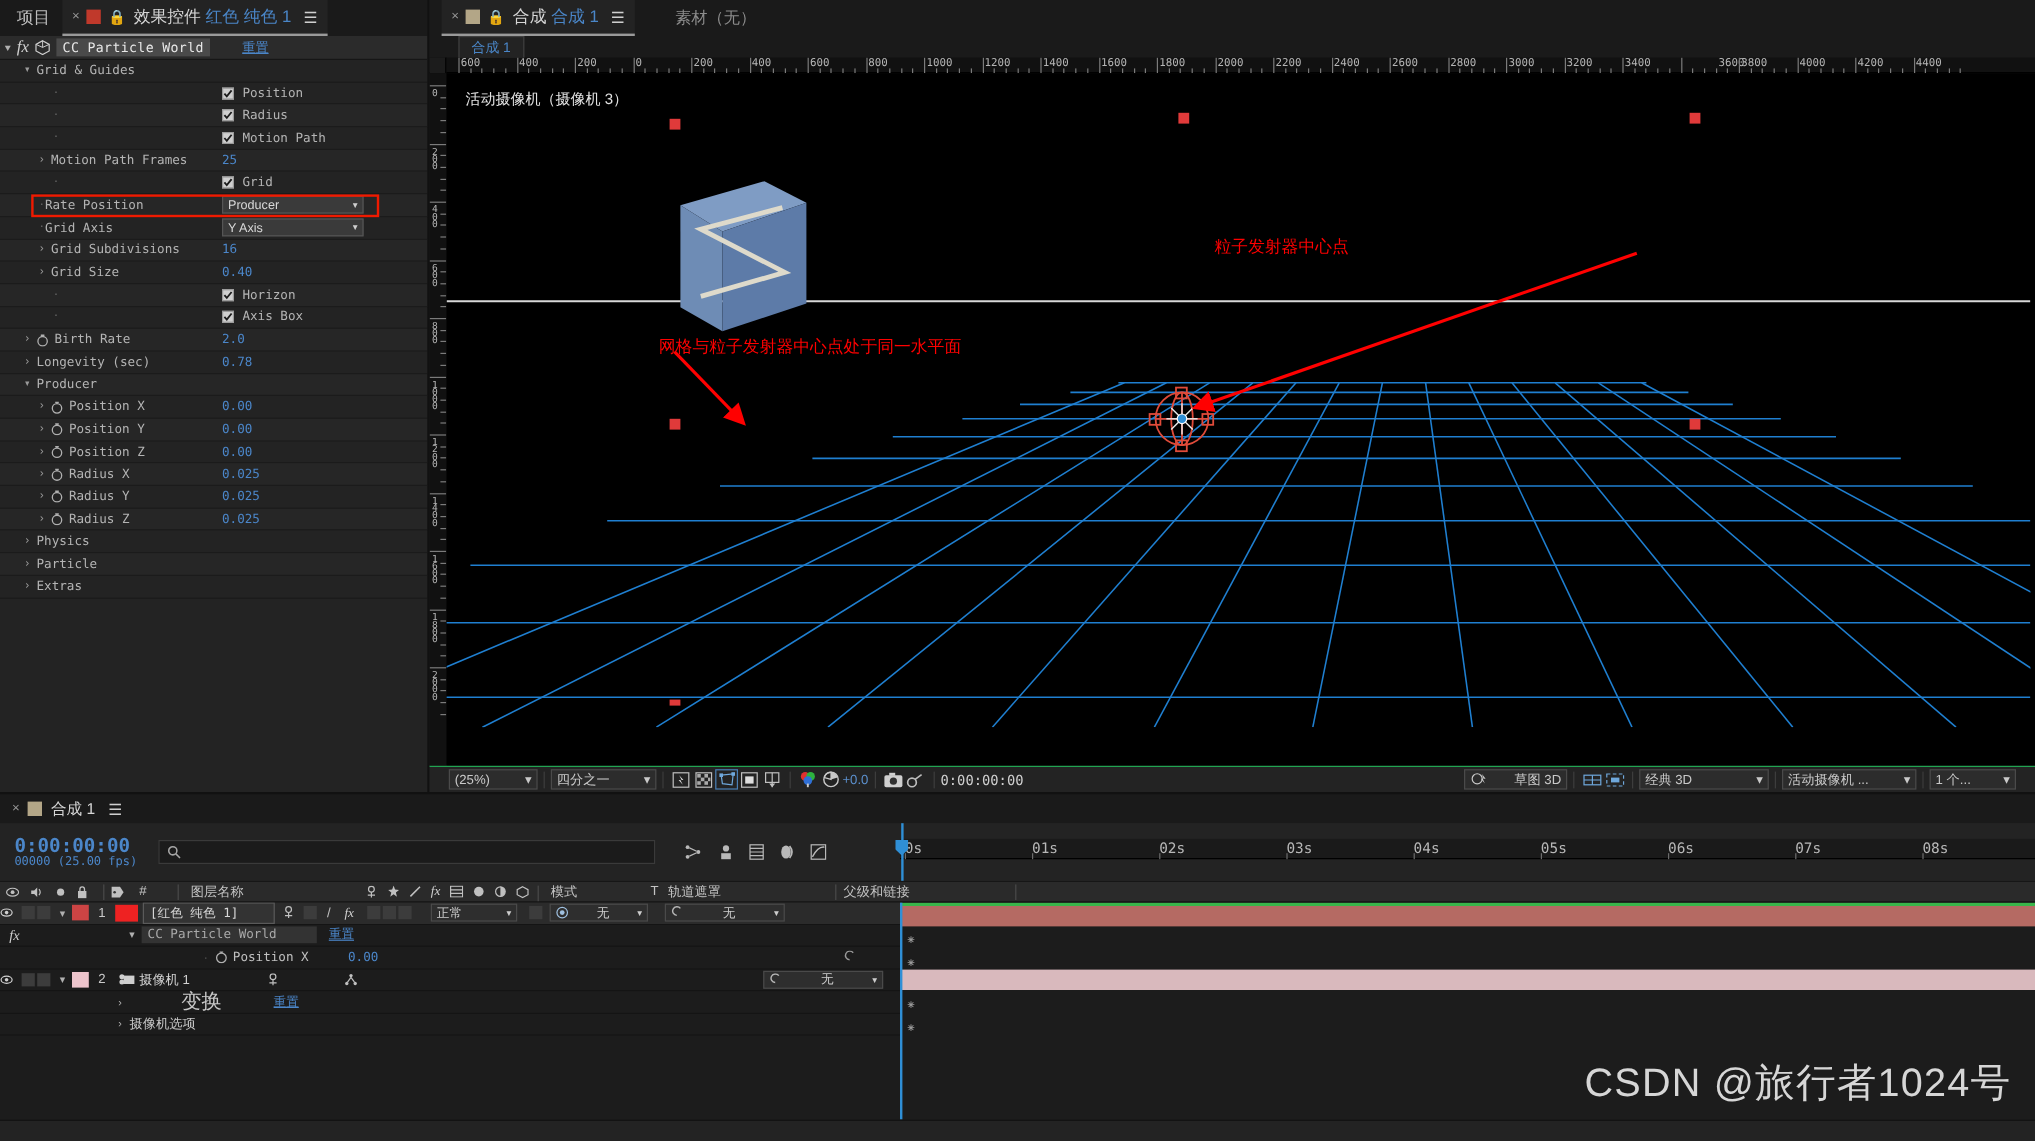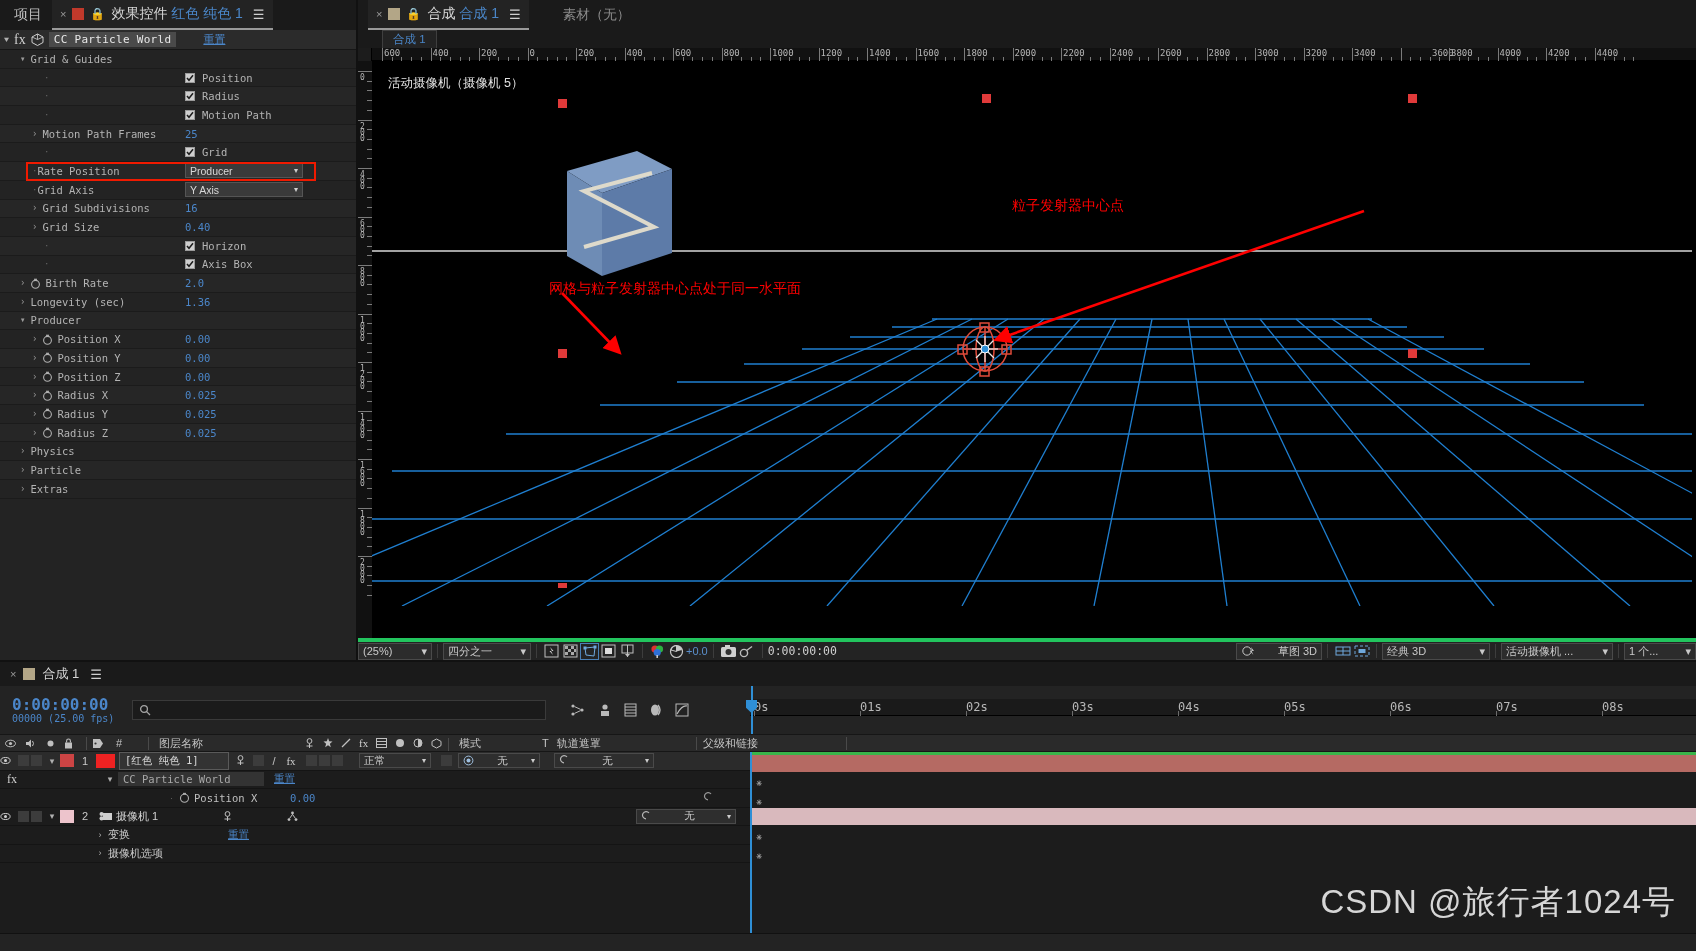--- a/index.html
+++ b/index.html
@@ -28,21 +28,21 @@
   .lock-ico{ font-size:12px;color:#cfcfcf;}
   .tab-title{ font-size:14px; color:#d6d6d6;}
   .tab-title .blue{ color:#4a86c8; }
   .hamb{ color:#cfcfcf; font-size:13px; margin-left:4px;}
   .breadcrumb{ height:22px; background:#232323; display:flex; align-items:center;
                padding-left:6px; font-size:11.5px; color:#9a9a9a; border-bottom:1px solid #141414;}
 
   .fx-header{ height:20px; background:#2b2b2b; display:flex; align-items:center;
               gap:5px; padding-left:4px; border-bottom:1px solid #161616;}
   .fx-header .arw{ color:#b0b0b0; font-size:10px; transform:scaleY(.85);}
-  .fx-ital{ font-family:"Liberation Serif",serif; font-size:14px; color:#d0d0d0;}
+  .fx-ital{ font-style:italic; font-family:"Liberation Serif",serif; font-size:14px; color:#d0d0d0;}
   .cube-ico{ width:13px;height:13px; position:relative; }
   .fx-name{ background:#4a4a4a; color:#e8e8e8;
             font-family:"DejaVu Sans Mono",monospace; font-size:11px;
             padding:1px 5px; letter-spacing:.3px;}
   .reset{ color:#4b86c9; font-size:11px; margin-left:22px; text-decoration:underline;}
 
   .prop-list{ flex:1; overflow:hidden; background:#232323;}
   .prow{ height:18.7px; display:flex; align-items:center;
          border-bottom:1px solid #1b1b1b; font-family:"DejaVu Sans Mono",monospace;
          font-size:10.5px; color:#b4b4b4; position:relative;}
@@ -90,21 +90,21 @@
   .vlab{ position:absolute; left:1px; color:#b5b5b5; font-size:8px;
          font-family:"DejaVu Sans Mono",monospace; writing-mode:vertical-rl;
          text-orientation:upright; letter-spacing:-3px; line-height:7px;}
   .canvas{ flex:1; background:#000; position:relative; overflow:hidden;}
   .cam-label{ position:absolute; left:16px; top:14px; color:#e2e2e2; font-size:12.5px;
               font-family:"Liberation Sans",sans-serif; z-index:6;}
   .anno{ position:absolute; color:#ff0000; font-size:14px; z-index:9;
          font-family:"Liberation Sans",sans-serif; white-space:nowrap;}
 
   .view-status{ height:22px; background:#232323; display:flex; align-items:center;
-                gap:0px; border-top:4px solid #22c55e; padding:0 0;}
+                gap:0px; border-top:1px solid #22c55e; padding:0 16px;}
   .vs-sel{ border:1px solid #4a4a4a; background:#2c2c2c; height:17px; display:flex;
            align-items:center; justify-content:space-between; padding:0 4px;
            color:#c9c9c9; font-size:11px; gap:8px;}
   .vs-ico{ width:19px;height:17px; display:inline-flex; align-items:center;
            justify-content:center; color:#c2c2c2; font-size:12px;}
   .vs-ico.on{ border:1px solid #4a7fb5; color:#6fa8dc;}
   .vsep{ width:1px;height:14px;background:#3d3d3d; margin:0 5px;}
   .tcode{ color:#cfcfcf; font-size:11.5px; font-family:"DejaVu Sans Mono",monospace;}
   .plus00{ color:#5b8fcc; font-size:11px;}
 
@@ -358,21 +358,21 @@
             <div class="val-col">
               <span>2.0</span>
             </div>
           </div>
           <div class="prow">
             <div class="lbl-col" style="padding-left: 20px;">
               <span class="tw">›</span>
               <span>Longevity (sec)</span>
             </div>
             <div class="val-col">
-              <span>1.36</span>
+              <span>0.78</span>
             </div>
           </div>
           <div class="prow alt">
             <div class="lbl-col" style="padding-left: 20px;">
               <span class="tw">▾</span>
               <span>Producer</span>
             </div>
             <div class="val-col"></div>
           </div>
           <div class="prow">
@@ -740,21 +740,21 @@
               <div class="vt" style="top: 485.3px; width: 5px; left: 9px;"></div>
               <div class="vt" style="top: 495px; width: 14px;"></div>
               <div class="vlab" style="top: 497px;">2000</div>
               <div class="vt" style="top: 504.7px; width: 5px; left: 9px;"></div>
               <div class="vt" style="top: 514.4px; width: 5px; left: 9px;"></div>
               <div class="vt" style="top: 524.1px; width: 5px; left: 9px;"></div>
               <div class="vt" style="top: 533.8px; width: 5px; left: 9px;"></div>
             </div>
 
           <div class="canvas">
-            <div class="cam-label">活动摄像机（摄像机 5）</div>
+            <div class="cam-label">活动摄像机（摄像机 3）</div>
 
             <svg width="1320" height="545" viewBox="0 0 1320 545" style="position:absolute;left:0;top:0;">
               <rect x="178" y="6" width="892" height="523" fill="#000"></rect>
 
               <line x1="0" y1="190" x2="1320" y2="190" stroke="#d8d8d8" stroke-width="1.6"></line>
 
               <g stroke="#1f7fd0" stroke-width="1.3" fill="none">
                 <line x1="-120" y1="545" x2="565" y2="258"></line>
                 <line x1="30" y1="545" x2="600" y2="258"></line>
                 <line x1="175" y1="545" x2="636" y2="258"></line>
@@ -1272,21 +1272,21 @@
                 </svg>
             </span>
             <span>无</span>
               <span class="cv" style="font-size:8px">▾</span>
           </span>
         </div>
 
         <div class="lrow">
           <span style="width:92px;"></span>
           <span style="width:16px;text-align:center;color:#b0b0b0;font-size:9px;">›</span>
-          <span style="font-size:11px;color:#c8c8c8;width:120px;">变换</span>
+          <span style="font-size:17px;color:#c8c8c8;width:120px;text-align:center;">变换</span>
           <span style="color:#4b86c9;text-decoration:underline;font-size:10.5px;">重置</span>
         </div>
 
         <div class="lrow">
           <span style="width:92px;"></span>
           <span style="width:16px;text-align:center;color:#b0b0b0;font-size:9px;">›</span>
           <span style="font-size:11px;color:#c8c8c8;">摄像机选项</span>
         </div>
       </div>
 

